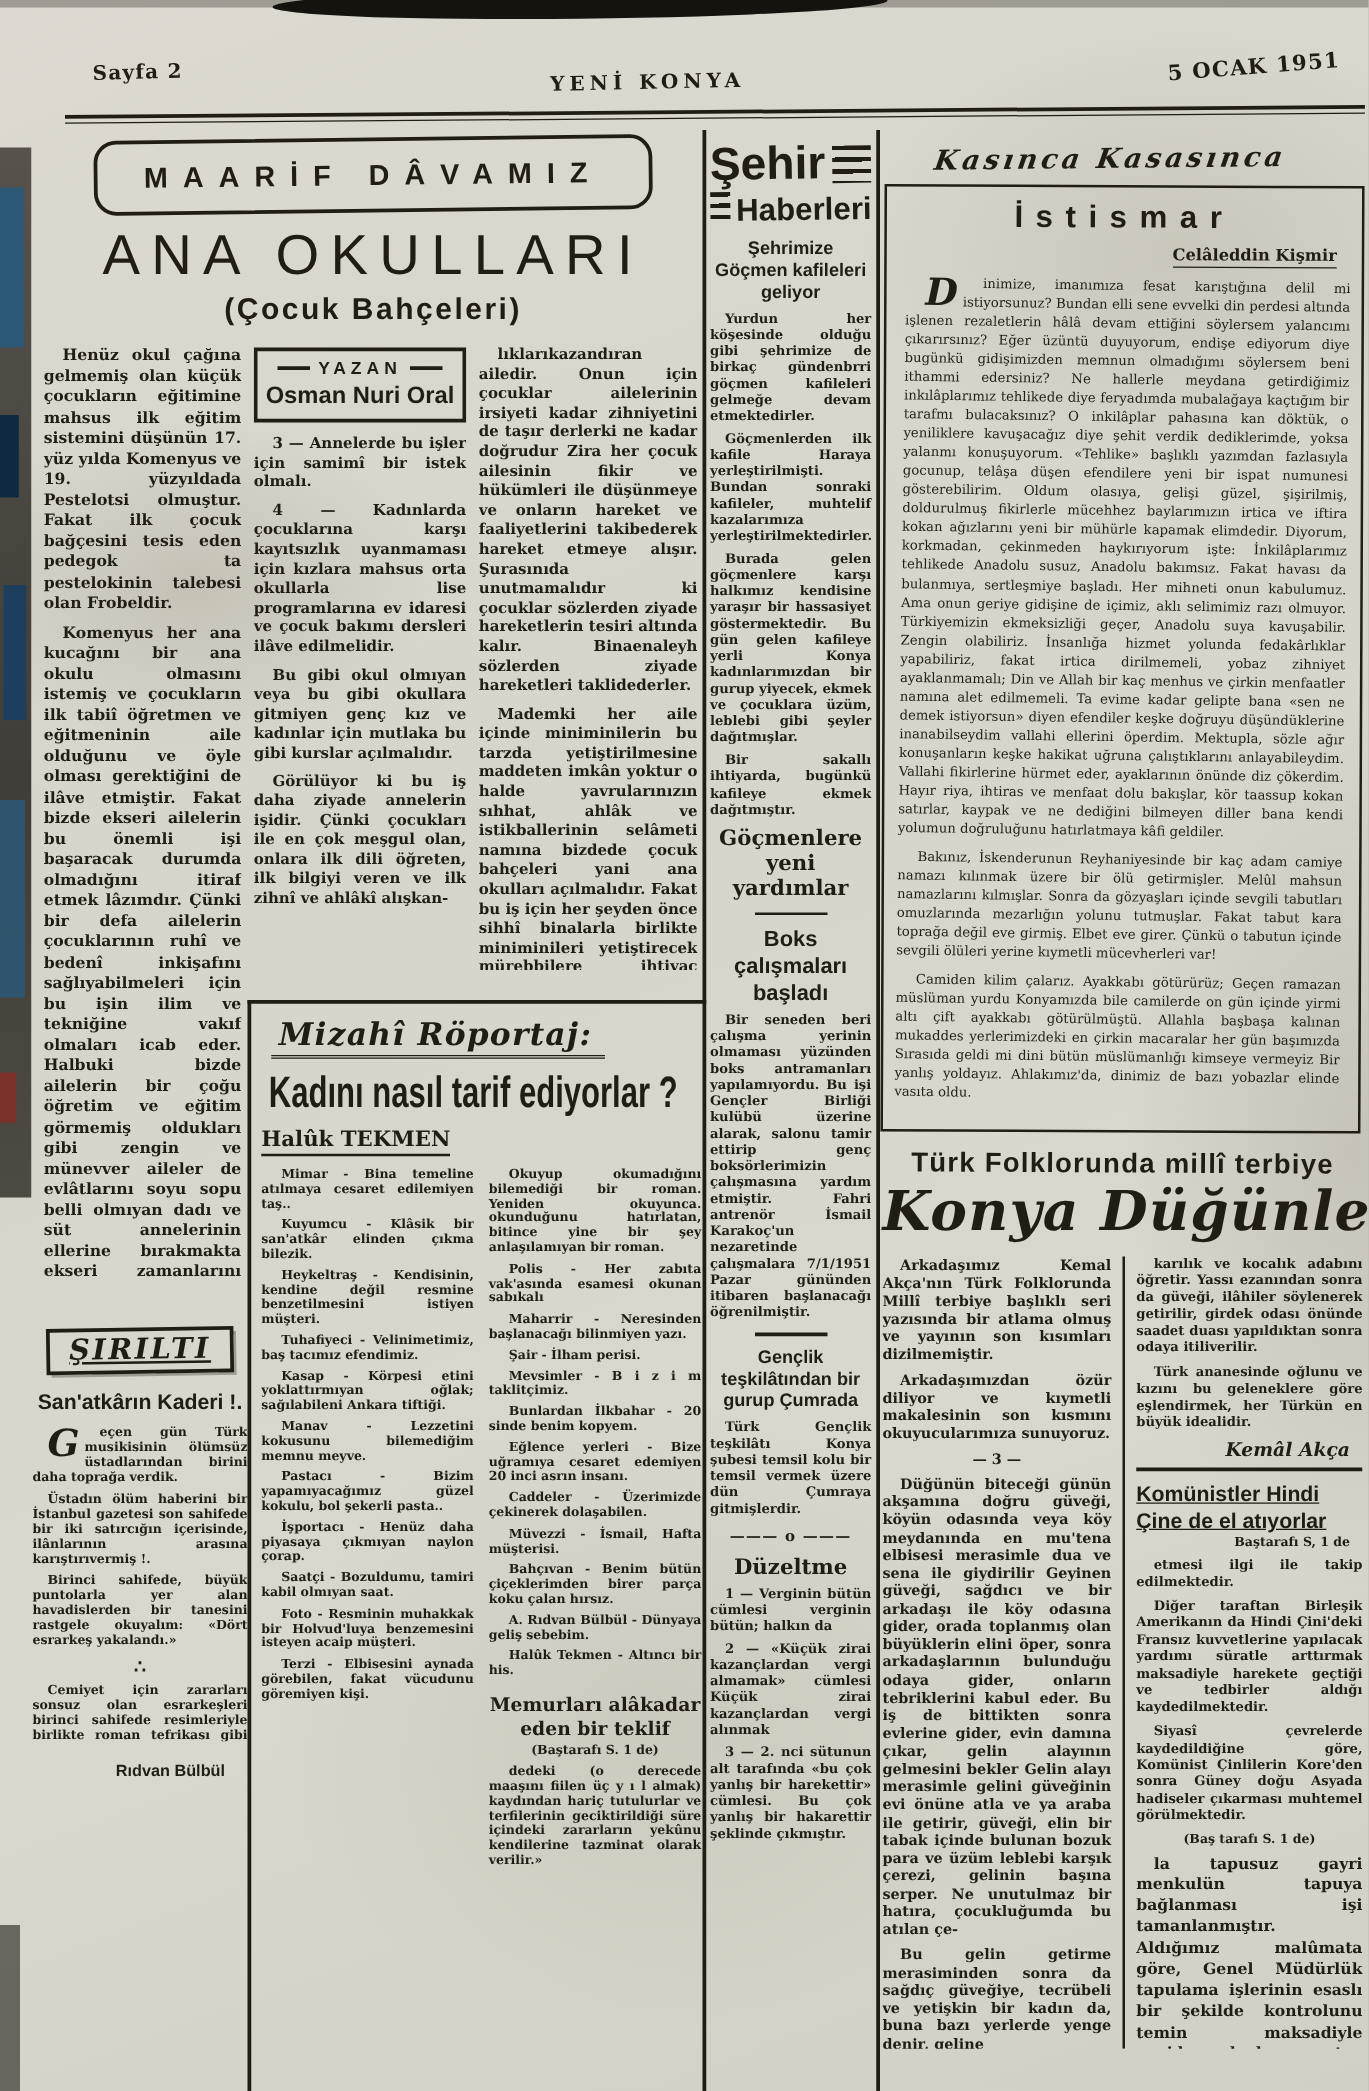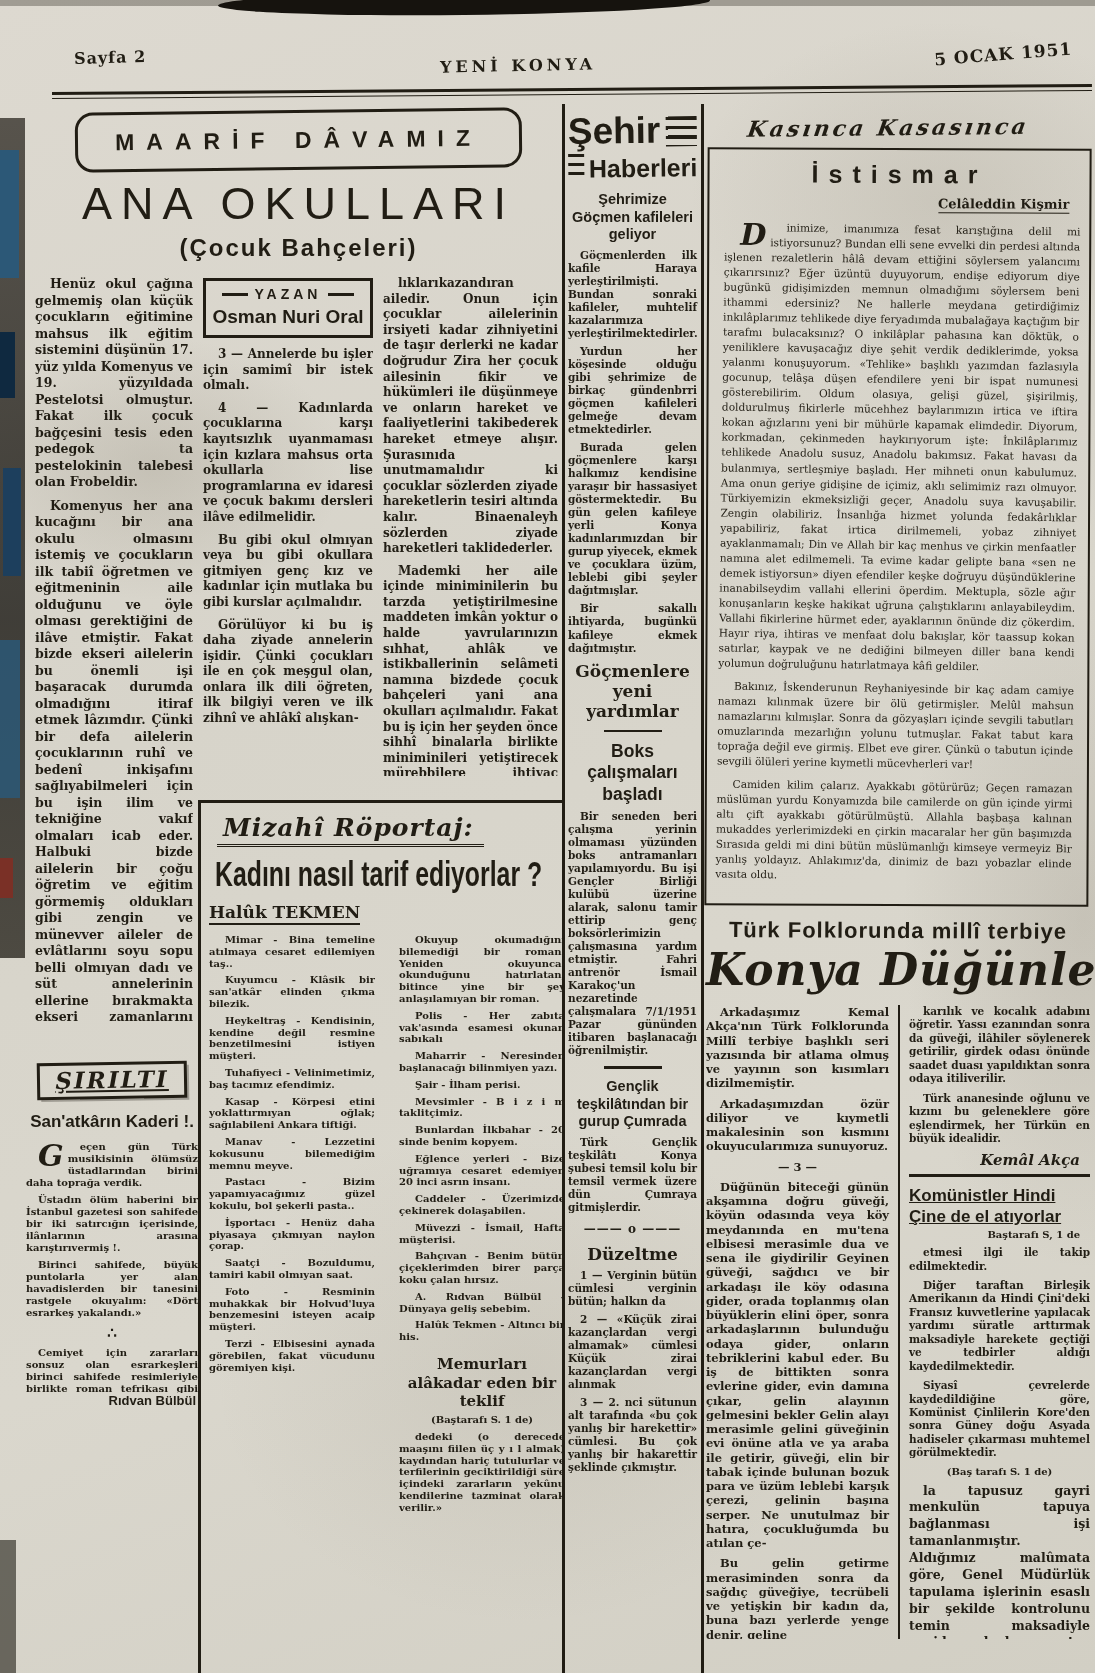--- a/index.html
+++ b/index.html
@@ -64,32 +64,32 @@
   
   #sirilti{position:absolute;left:26px;top:1062px;width:172px;}
   .sir-box{width:150px;margin:0 auto;border:3px solid var(--ink);padding:1px 4px 3px;text-align:center;
     font:700 italic 23px "DejaVu Serif",serif;letter-spacing:2px;text-decoration:underline;
     transform:rotate(-.9deg);box-shadow:3px 3px 0 -1px rgba(25,22,15,.3);}
   .sir-title{margin-top:13px;text-align:center;font:700 17px "Liberation Sans",sans-serif;line-height:1.18;}
   .sir-body{margin-top:9px;font-size:10px;line-height:1.2;height:252px;overflow:hidden;font-weight:700;}
   .sir-body p{margin:0 0 5px;text-indent:12px;}
   .sep{text-align:center;font-size:15px;margin:2px 0 4px;text-indent:0 !important;}
   .dropcap::first-letter{float:left;font-size:30px;line-height:.78;padding:3px 4px 0 0;font-weight:700;font-style:italic;}
-  .sir-sign{margin-top:0;text-align:right;font:700 13px "Liberation Sans",sans-serif;padding-right:2px;}
+  .sir-sign{margin-top:16px;text-align:right;font:700 13px "Liberation Sans",sans-serif;padding-right:18px;}
 
   
   #mizahi{position:absolute;left:198px;top:800px;width:367px;height:873px;border-top:3px solid var(--ink);
     border-left:3px solid var(--ink);padding:10px 0 0 8px;overflow:hidden;}
   .miz-kick{display:inline-block;font:700 italic 25px "DejaVu Serif",serif;border-bottom:3px double var(--ink);
     padding:0 10px 2px 6px;margin-left:8px;letter-spacing:1px;}
   .miz-title{margin:12px 0 0 6px;white-space:nowrap;font:700 27px "Liberation Sans",sans-serif;
     transform:scale(.92,1.3);transform-origin:left center;}
   .miz-by{text-align:left;margin-top:12px;padding-right:16px;}
   .miz-by span{font:700 17px "DejaVu Serif",serif;border-bottom:2px solid var(--ink);padding-bottom:1px;}
-  .miz-cols{display:flex;gap:24px;margin-top:12px;}
+  .miz-cols{display:flex;gap:12px;margin-top:12px;}
   .miz-c{width:170px;font-size:10px;line-height:1.18;font-weight:700;}
   .miz-c p{margin:0 0 5px;text-indent:16px;}
   .miz-c1{height:478px;overflow:hidden;}
   .mem-title{font:700 15px "DejaVu Serif",serif;text-align:center;line-height:1.25;margin-top:12px;}
   .mem-note{text-align:center;font-size:10px;margin:3px 0 5px;font-weight:700;}
 
   
   #sehir{position:absolute;left:566px;top:106px;width:133px;height:1564px;overflow:hidden;padding:0 2px;}
   .sh-logo{margin:6px 0 10px;transform:rotate(-.8deg);}
   .sh-r1{display:flex;align-items:flex-start;gap:5px;}
@@ -257,22 +257,22 @@
       </div>
       <div class="sh-r2">
         <span class="hl2"></span>
         <span class="sh-word2">Haberleri</span>
       </div>
     </div>
 
     <div class="sh-art">
       <div class="sh-h">Şehrimize Göçmen kafileleri geliyor</div>
       <div class="sh-b just">
+          <p>Yurdun her köşesinde olduğu gibi şehrimize de birkaç gündenbrri göçmen kafileleri gelmeğe devam etmektedirler.</p>
           <p>Göçmenlerden ilk kafile Haraya yerleştirilmişti. Bundan sonraki kafileler, muhtelif kazalarımıza yerleştirilmektedirler.</p>
-          <p>Yurdun her köşesinde olduğu gibi şehrimize de birkaç gündenbrri göçmen kafileleri gelmeğe devam etmektedirler.</p>
           <p>Burada gelen göçmenlere karşı halkımız kendisine yaraşır bir hassasiyet göstermektedir. Bu gün gelen kafileye yerli Konya kadınlarımızdan bir gurup yiyecek, ekmek ve çocuklara üzüm, leblebi gibi şeyler dağıtmışlar.</p>
           <p>Bir sakallı ihtiyarda, bugünkü kafileye ekmek dağıtmıştır.</p>
         </div>
     </div>
 
     <div class="sh-art">
       <div class="sh-h serif">Göçmenlere yeni yardımlar</div>
     </div>
 
     <div class="srule"></div>

